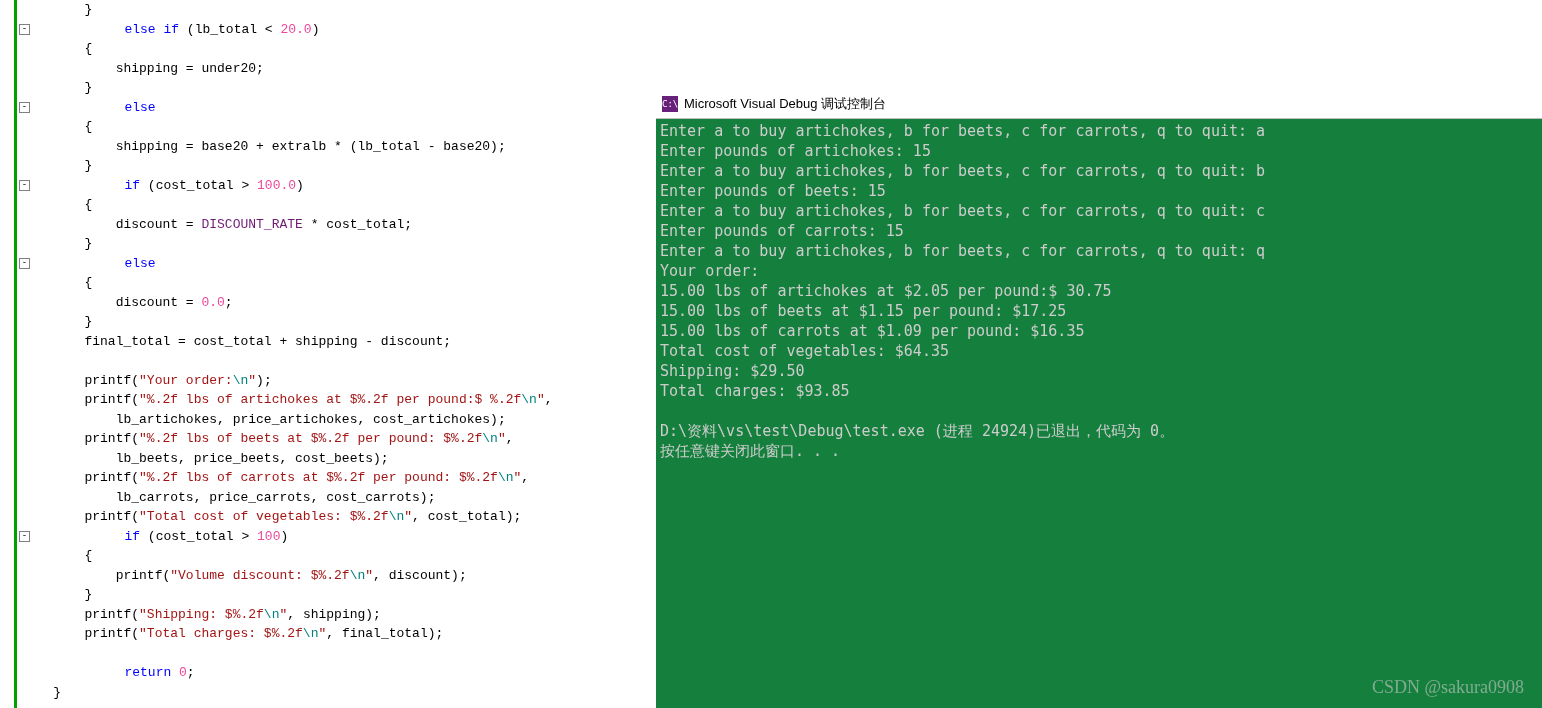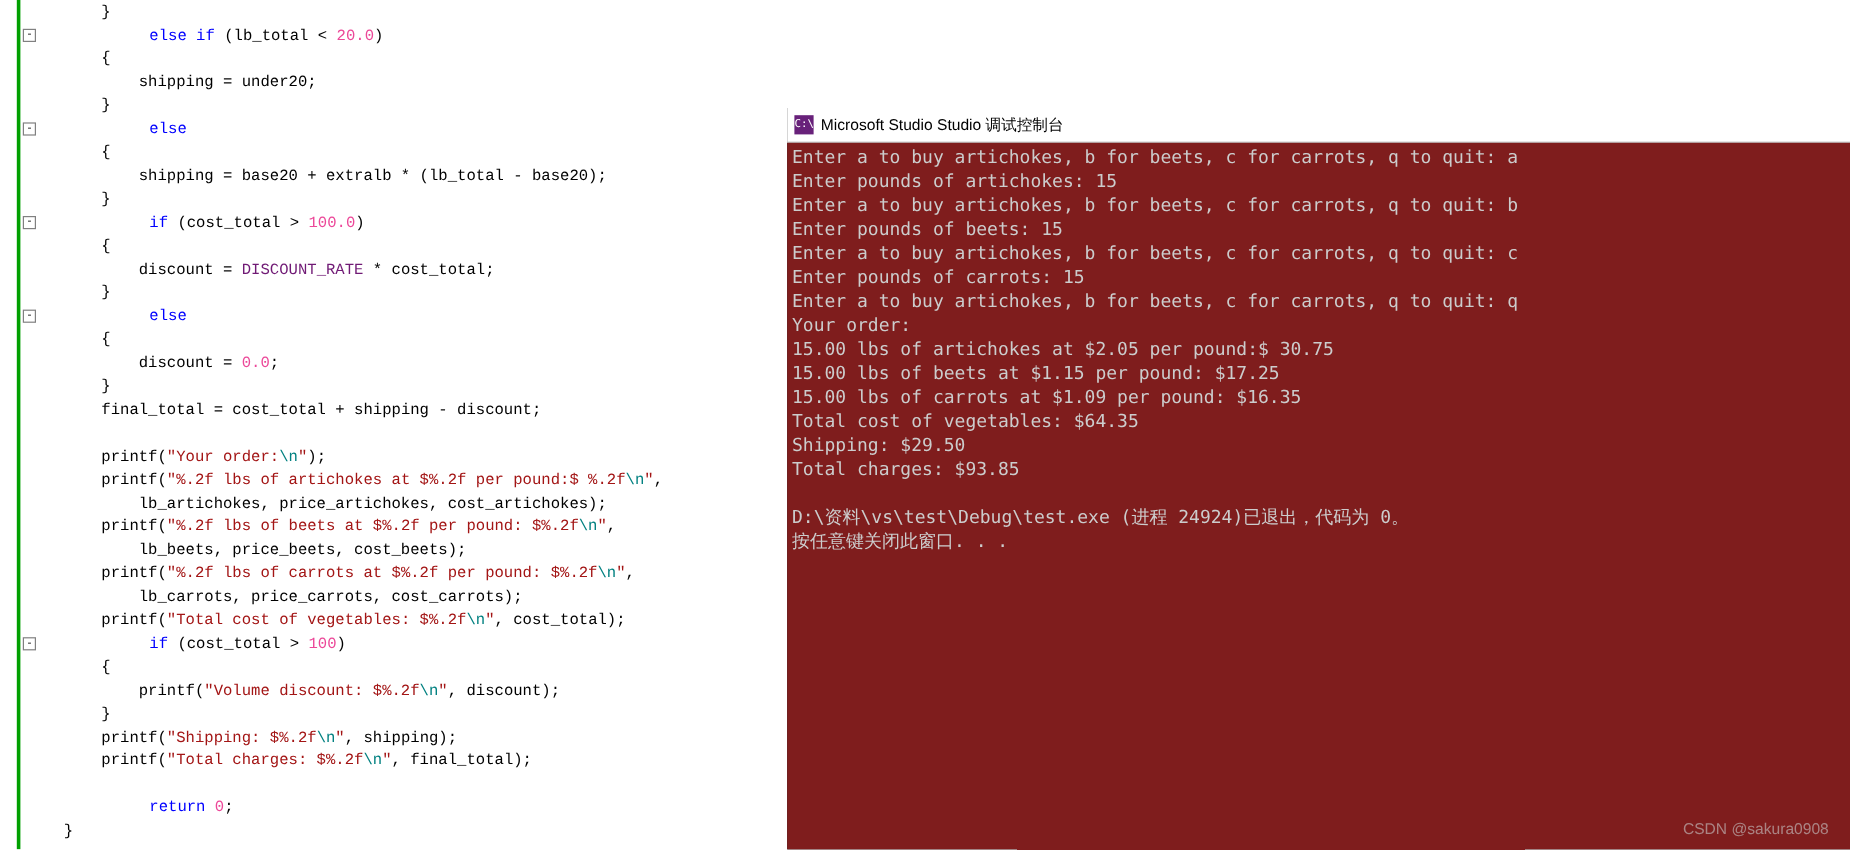--- a/index.html
+++ b/index.html
@@ -98,35 +98,35 @@
     background: #68217a;
     color: #fff;
     font-size: 9px;
     line-height: 16px;
     text-align: center;
     margin-right: 6px;
     font-family: Consolas, monospace;
   }
   .console-body {
     flex: 1;
-    background: #7f1d1d;
+    background: #15803d;
     color: #cccccc;
     font-family: "NSimSun", "SimSun", Consolas, monospace;
     font-size: 15px;
     line-height: 20px;
     padding: 2px 4px;
     white-space: pre;
   }
   .watermark {
     position: absolute;
     right: 18px;
     bottom: 10px;
     color: rgba(200,200,200,0.6);
-    font-family: Liberation Sans, sans-serif;
-    font-size: 13px;
+    font-family: Liberation Serif, serif;
+    font-size: 18px;
   }
 </style>
 </head>
 <body>
 
 <div class="container">
 
   <div class="code-pane">
     <div class="gutter"></div>
     <div class="green-bar"></div>
@@ -136,19 +136,19 @@
         <div class="fold-marker" style="top: 179.5px;">-</div>
         <div class="fold-marker" style="top: 257.5px;">-</div>
         <div class="fold-marker" style="top: 530.5px;">-</div>
       </div>
     <div class="code-lines" id="code-host"><div><span>        </span><span class="id">}</span></div><div><span>        </span><span class="kw">else if</span><span class="id"> (lb_total &lt; </span><span class="num">20.0</span><span class="id">)</span></div><div><span>        </span><span class="id">{</span></div><div><span>            </span><span class="id">shipping = under20;</span></div><div><span>        </span><span class="id">}</span></div><div><span>        </span><span class="kw">else</span></div><div><span>        </span><span class="id">{</span></div><div><span>            </span><span class="id">shipping = base20 + extralb * (lb_total - base20);</span></div><div><span>        </span><span class="id">}</span></div><div><span>        </span><span class="kw">if</span><span class="id"> (cost_total &gt; </span><span class="num">100.0</span><span class="id">)</span></div><div><span>        </span><span class="id">{</span></div><div><span>            </span><span class="id">discount = </span><span class="cmp">DISCOUNT_RATE</span><span class="id"> * cost_total;</span></div><div><span>        </span><span class="id">}</span></div><div><span>        </span><span class="kw">else</span></div><div><span>        </span><span class="id">{</span></div><div><span>            </span><span class="id">discount = </span><span class="num">0.0</span><span class="id">;</span></div><div><span>        </span><span class="id">}</span></div><div><span>        </span><span class="id">final_total = cost_total + shipping - discount;</span></div><div><span>        </span></div><div><span>        </span><span class="id">printf(</span><span class="str">"Your order:</span><span class="esc">\n</span><span class="str">"</span><span class="id">);</span></div><div><span>        </span><span class="id">printf(</span><span class="str">"%.2f lbs of artichokes at $%.2f per pound:$ %.2f</span><span class="esc">\n</span><span class="str">"</span><span class="id">,</span></div><div><span>            </span><span class="id">lb_artichokes, price_artichokes, cost_artichokes);</span></div><div><span>        </span><span class="id">printf(</span><span class="str">"%.2f lbs of beets at $%.2f per pound: $%.2f</span><span class="esc">\n</span><span class="str">"</span><span class="id">,</span></div><div><span>            </span><span class="id">lb_beets, price_beets, cost_beets);</span></div><div><span>        </span><span class="id">printf(</span><span class="str">"%.2f lbs of carrots at $%.2f per pound: $%.2f</span><span class="esc">\n</span><span class="str">"</span><span class="id">,</span></div><div><span>            </span><span class="id">lb_carrots, price_carrots, cost_carrots);</span></div><div><span>        </span><span class="id">printf(</span><span class="str">"Total cost of vegetables: $%.2f</span><span class="esc">\n</span><span class="str">"</span><span class="id">, cost_total);</span></div><div><span>        </span><span class="kw">if</span><span class="id"> (cost_total &gt; </span><span class="num">100</span><span class="id">)</span></div><div><span>        </span><span class="id">{</span></div><div><span>            </span><span class="id">printf(</span><span class="str">"Volume discount: $%.2f</span><span class="esc">\n</span><span class="str">"</span><span class="id">, discount);</span></div><div><span>        </span><span class="id">}</span></div><div><span>        </span><span class="id">printf(</span><span class="str">"Shipping: $%.2f</span><span class="esc">\n</span><span class="str">"</span><span class="id">, shipping);</span></div><div><span>        </span><span class="id">printf(</span><span class="str">"Total charges: $%.2f</span><span class="esc">\n</span><span class="str">"</span><span class="id">, final_total);</span></div><div><span>        </span></div><div><span>        </span><span class="kw">return</span><span class="id"> </span><span class="num">0</span><span class="id">;</span></div><div><span>    </span><span class="id">}</span></div></div>
   </div>
 
   <div class="console-pane">
     <div class="console-title">
       <span class="console-icon">C:\</span>
-      <span>Microsoft Studio Studio 调试控制台</span>
+      <span>Microsoft Visual Debug 调试控制台</span>
     </div>
     <div class="console-body" id="console-host"><div>Enter a to buy artichokes, b for beets, c for carrots, q to quit: a</div><div>Enter pounds of artichokes: 15</div><div>Enter a to buy artichokes, b for beets, c for carrots, q to quit: b</div><div>Enter pounds of beets: 15</div><div>Enter a to buy artichokes, b for beets, c for carrots, q to quit: c</div><div>Enter pounds of carrots: 15</div><div>Enter a to buy artichokes, b for beets, c for carrots, q to quit: q</div><div>Your order:</div><div>15.00 lbs of artichokes at $2.05 per pound:$ 30.75</div><div>15.00 lbs of beets at $1.15 per pound: $17.25</div><div>15.00 lbs of carrots at $1.09 per pound: $16.35</div><div>Total cost of vegetables: $64.35</div><div>Shipping: $29.50</div><div>Total charges: $93.85</div><div>&nbsp;</div><div>D:\资料\vs\test\Debug\test.exe (进程 24924)已退出，代码为 0。</div><div>按任意键关闭此窗口. . .</div></div>
     <div class="watermark">CSDN @sakura0908</div>
   </div>
 
 </div>
 
 </body></html>

